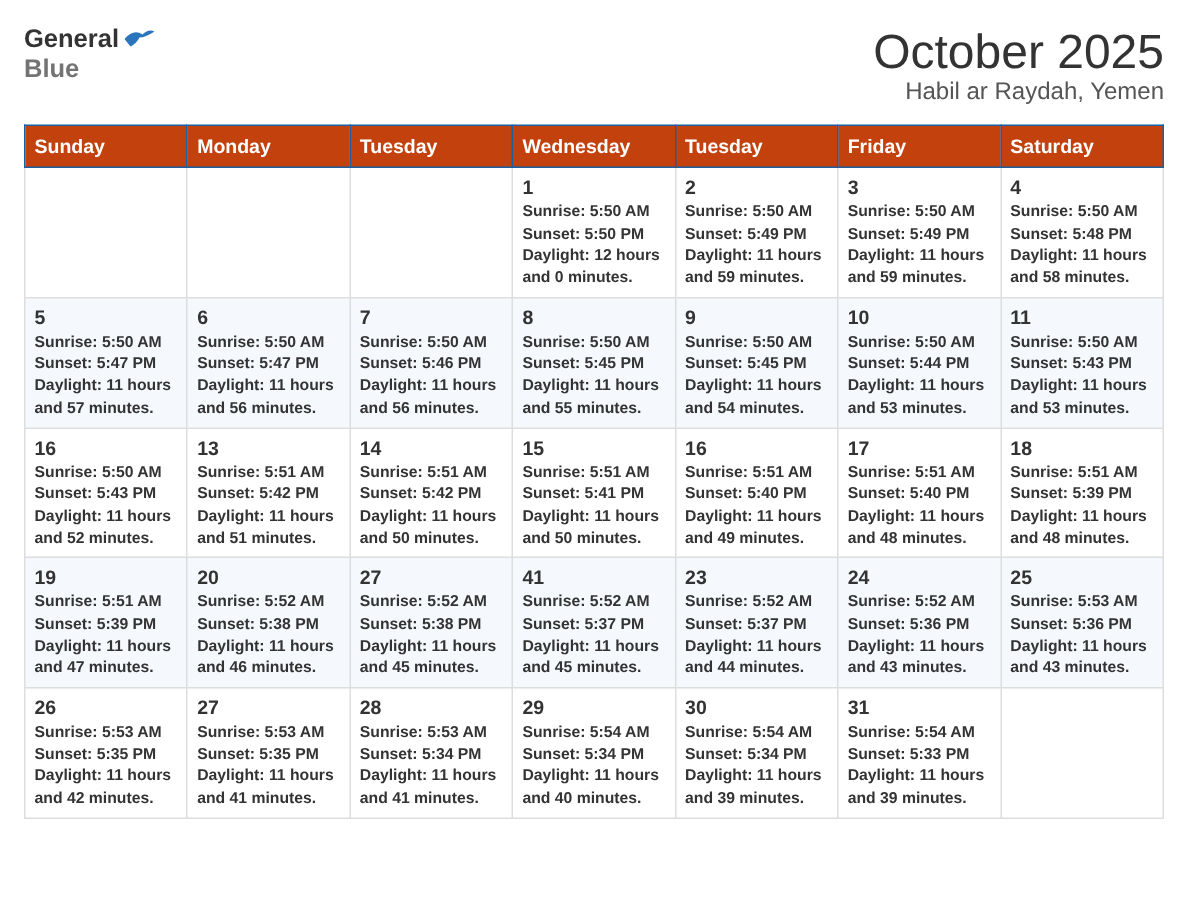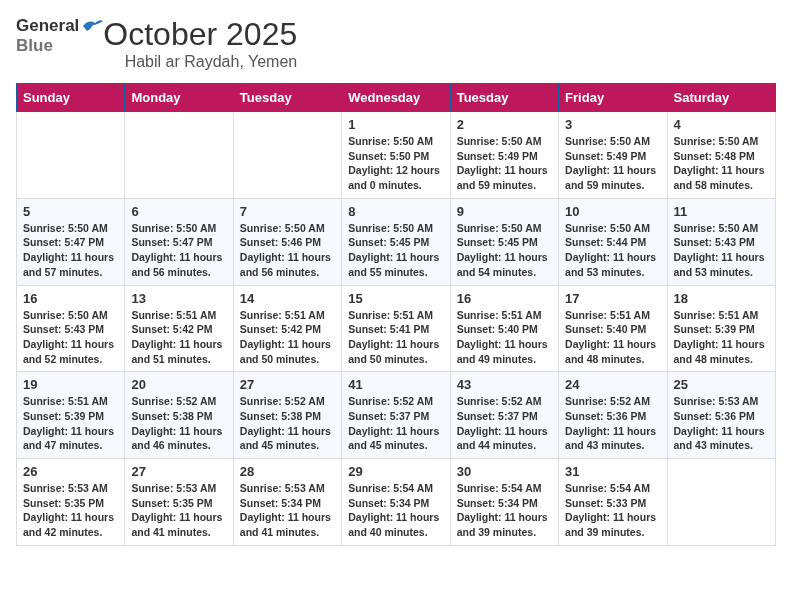--- a/index.html
+++ b/index.html
@@ -5,20 +5,21 @@
     * { box-sizing: border-box; margin: 0; padding: 0; }
     body {
       font-family: Arial, sans-serif;
       background: #fff;
       width: 792px;
       min-height: 612px;
       padding: 16px;
     }
     .header {
       display: flex;
+      justify-content: space-between;
       align-items: flex-start;
       margin-bottom: 12px;
     }
     .logo {
       display: flex;
       flex-direction: column;
       align-items: flex-start;
     }
     .title-block {
       text-align: right;
@@ -31,21 +32,21 @@
     .location-title {
       font-size: 16px;
       color: #555;
     }
     .calendar {
       width: 100%;
       border-collapse: collapse;
       border: 1px solid #ccc;
     }
     .calendar th {
-      background-color: #be185d;
+      background-color: #c2410c;
       color: #fff;
       text-align: left;
       padding: 6px 6px;
       font-size: 13px;
       border: 1px solid #1a5fa0;
     }
     .calendar td {
       vertical-align: top;
       padding: 5px 6px;
       font-size: 11px;
@@ -279,21 +280,21 @@
 and 45 minutes.</div>
         </td>
         <td>
           <span class="day-number">41</span>
           <div class="day-info" style="white-space: pre-line;">Sunrise: 5:52 AM
 Sunset: 5:37 PM
 Daylight: 11 hours
 and 45 minutes.</div>
         </td>
         <td>
-          <span class="day-number">43</span>
+          <span class="day-number">23</span>
           <div class="day-info" style="white-space: pre-line;">Sunrise: 5:52 AM
 Sunset: 5:37 PM
 Daylight: 11 hours
 and 44 minutes.</div>
         </td>
         <td>
           <span class="day-number">24</span>
           <div class="day-info" style="white-space: pre-line;">Sunrise: 5:52 AM
 Sunset: 5:36 PM
 Daylight: 11 hours

